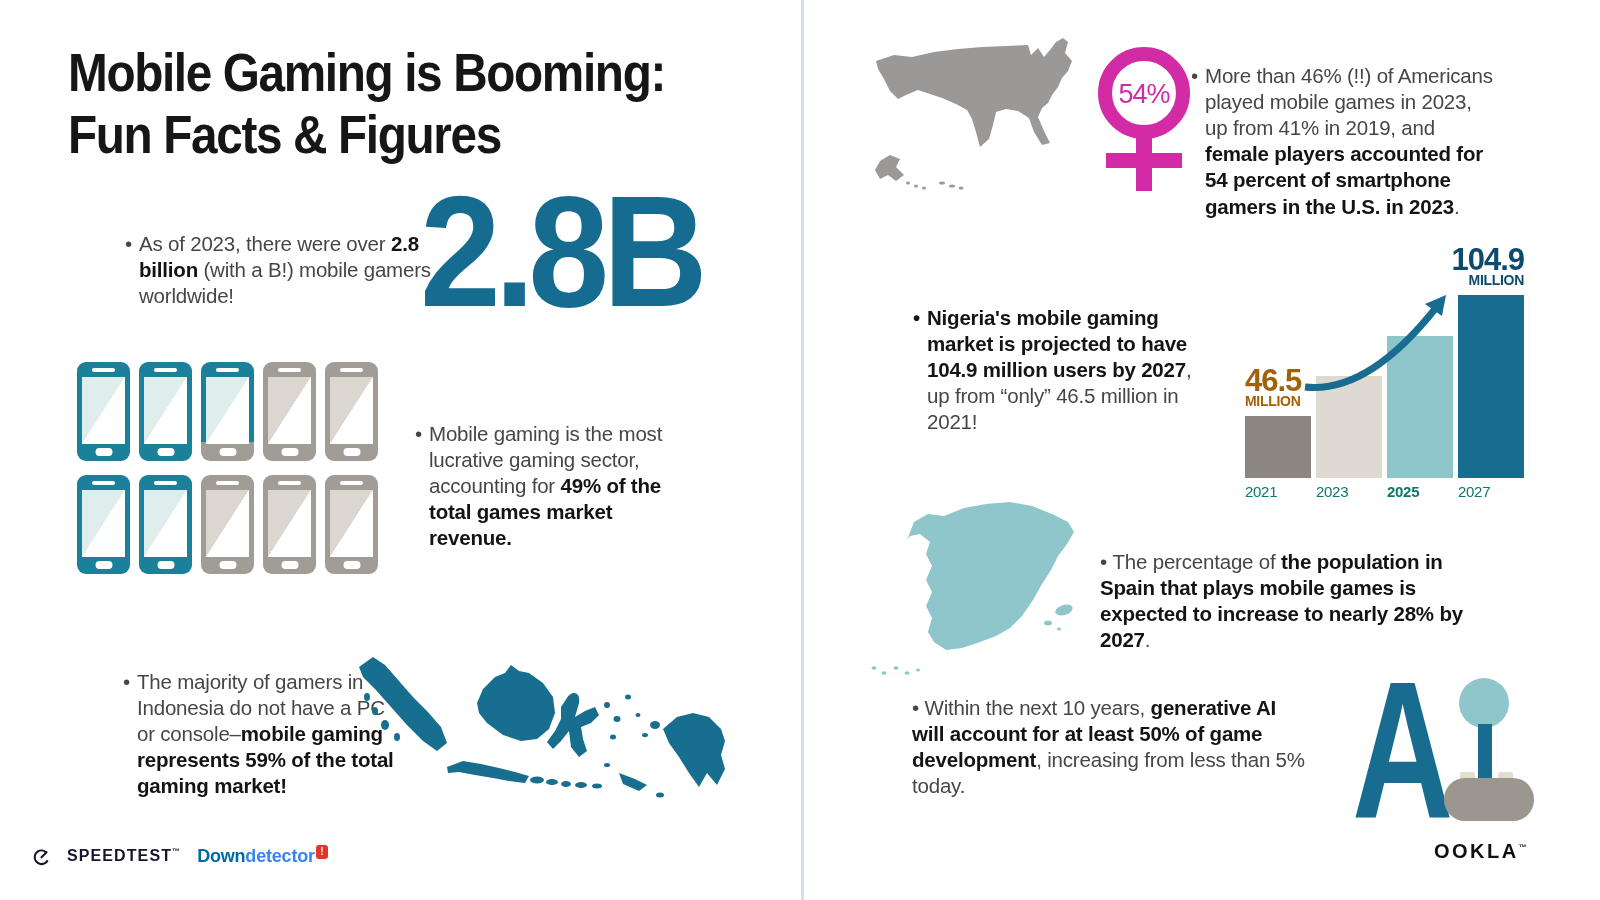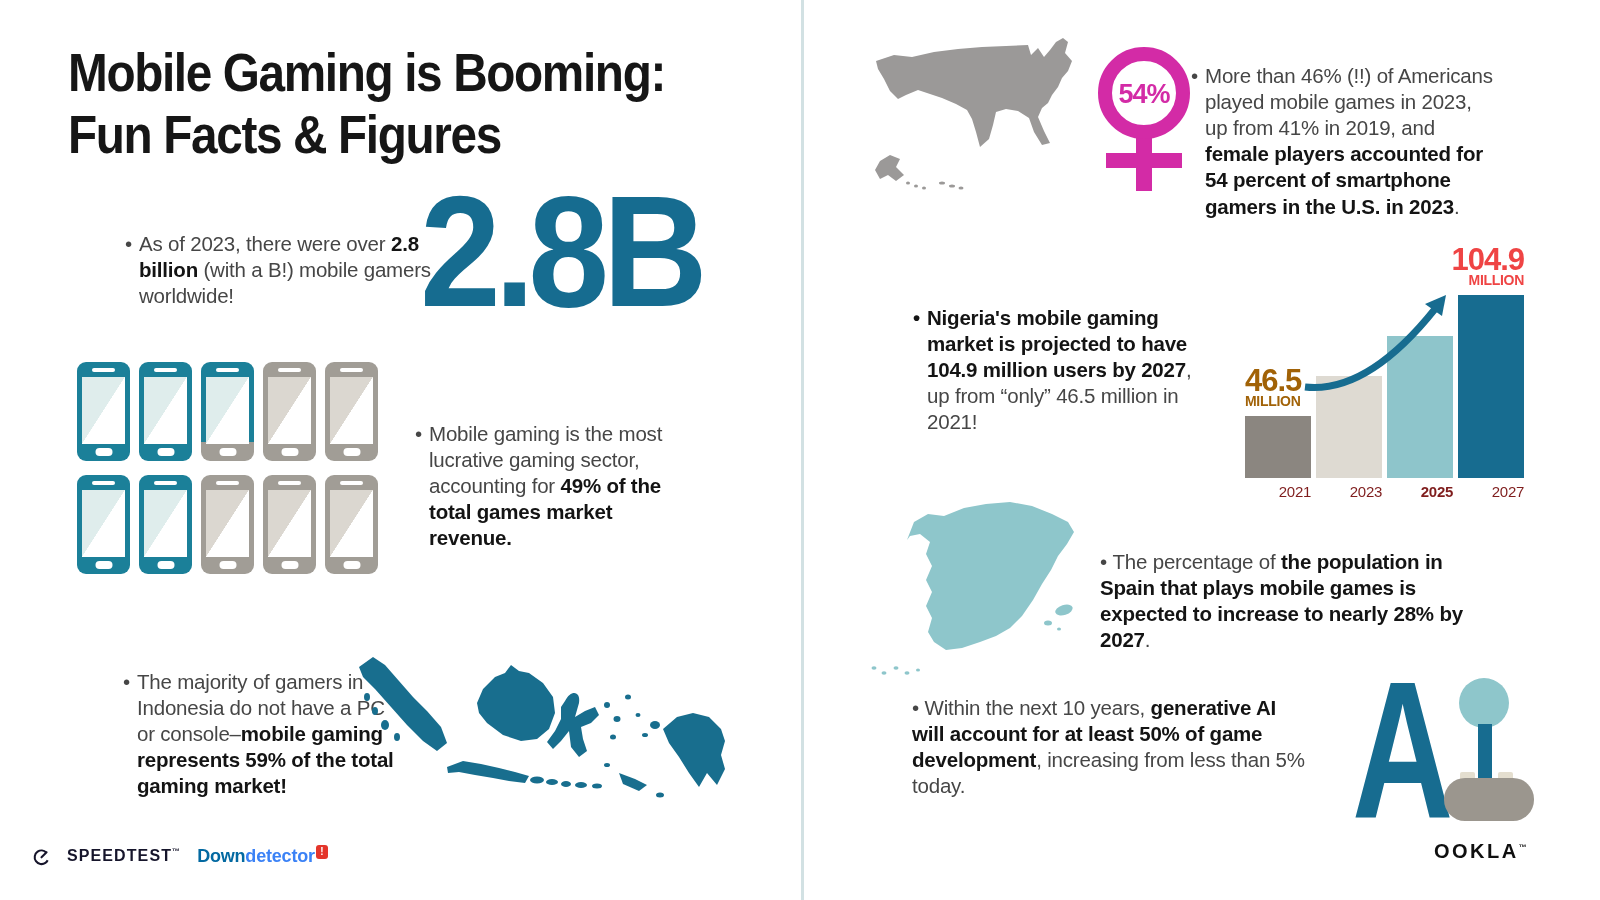--- a/index.html
+++ b/index.html
@@ -37,29 +37,29 @@
   .phone .screen{position:absolute;top:15px;left:5px;right:5px;bottom:17px}
   .phone.teal .screen,.phone.split .screen{background:linear-gradient(to bottom right,#DFEDEC 49.6%,#fff 50%)}
   .phone.gray .screen{background:linear-gradient(to bottom right,#DBD7D0 49.6%,#fff 50%)}
   .phone .home{position:absolute;bottom:5px;left:50%;transform:translateX(-50%);width:17px;height:8px;border-radius:4px;background:#fff}
 
   
   #female{left:1098px;top:47px;width:92px;height:160px}
   #female .ring{position:absolute;left:0;top:0;width:92px;height:92px;border:14px solid #D32BA6;border-radius:50%;box-sizing:border-box;background:#fff}
   #female .stem{position:absolute;left:38px;top:88px;width:16px;height:56px;background:#D32BA6}
   #female .crossbar{position:absolute;left:8px;top:106px;width:76px;height:15px;background:#D32BA6}
-  #female .pct{position:absolute;left:0;top:32px;width:92px;text-align:center;font-size:27px;font-weight:700;color:#D32BA6;letter-spacing:-1px}
+  #female .pct{position:absolute;left:0;top:32px;width:92px;text-align:center;font-size:27px;font-weight:400;color:#D32BA6;letter-spacing:-1px}
 
   
   #chart{left:1245px;top:237px;width:279px;height:263px}
   #chart .bar{position:absolute;bottom:22px;width:66px}
-  #chart .cat{position:absolute;bottom:0;width:66px;text-align:right;font-size:15px;color:#7f1d1d;letter-spacing:-.3px}
+  #chart .cat{position:absolute;bottom:0;width:66px;text-align:left;font-size:15px;color:#0f766e;letter-spacing:-.3px}
   .val-label{position:absolute;font-weight:700;line-height:.92;letter-spacing:-1px}
   #label-first{left:0;bottom:92px;color:#a16207}
-  #label-last{right:0;bottom:213px;color:#ef4444;text-align:right}
+  #label-last{right:0;bottom:213px;color:#0c4a6e;text-align:right}
   .val-label .num{font-size:31px}
   .val-label .unit{font-size:14px;letter-spacing:-.3px}
   #growth-arrow{position:absolute;left:0;top:0}
 
   
   #ai-graphic{left:1352px;top:668px;width:190px;height:155px}
   #ai-graphic .letter{position:absolute;left:0;top:-16px;font-size:195px;line-height:195px;font-weight:700;color:#176C90;transform:scaleX(.72);transform-origin:left top}
   #ai-graphic .ball{position:absolute;left:107px;top:10px;width:50px;height:50px;border-radius:50%;background:#8EC6CB}
   #ai-graphic .stick{position:absolute;left:126px;top:56px;width:14px;height:62px;background:#176C90}
   #ai-graphic .btn{position:absolute;top:104px;width:15px;height:10px;border-radius:2px;background:#E4DECF}

